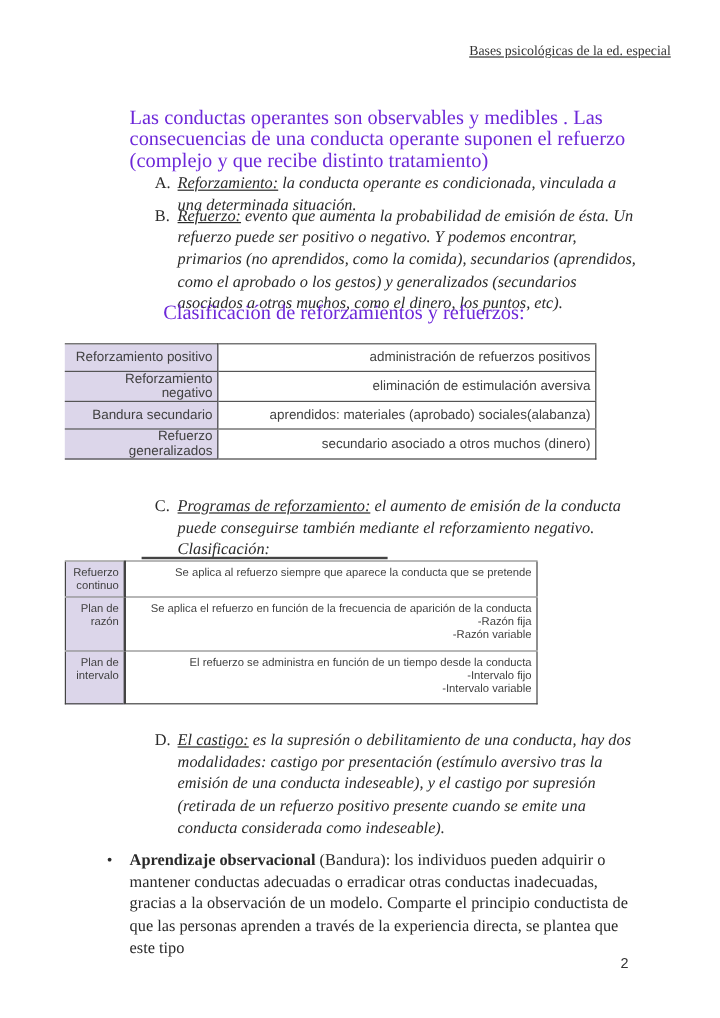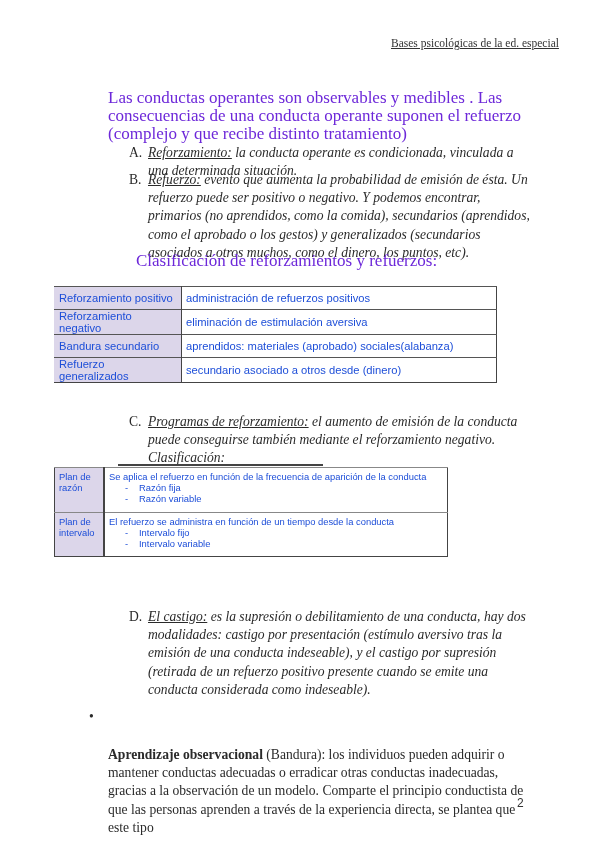--- a/index.html
+++ b/index.html
@@ -16,21 +16,21 @@
     }
     .para {
       position: absolute; font-family: Liberation Serif, serif;
       font-size: 17px; line-height: 18.2px; color: #6d28d9;
     }
     .u { text-decoration: underline; }
     .listitem { position: absolute; font-family: "Liberation Serif", serif; font-size: 13.6px; line-height: 18.2px; color:#2a2a2a; }
     .marker { position: absolute; left: 0; top: 0; }
     .itext { margin-left: 19px; font-style: italic; }
 
-    table { border-collapse: collapse; position: absolute; font-family: "Liberation Sans", sans-serif; color: #1d4ed8; }
+    table { border-collapse: collapse; position: absolute; font-family: "Liberation Sans", sans-serif; color: #404040; text-align: right; }
     .t1 { left: 54px; top: 286px; width: 443px; border-right: 1.5px solid #444; border-bottom: 1.5px solid #444; border-top: 1px solid #bbb; }
     .t1 td { font-size: 11.2px; height: 22px; padding: 0 4px; border-top: 1.5px solid #555; }
     .t1 td.k { background: #dcd6ea; width: 118px; border-right: 1.5px solid #444; padding-left: 5px; }
     .t2 { left: 54px; top: 467px; width: 394px; border: 1.5px solid #444; }
     .t2 td { font-size: 9.4px; line-height: 11px; padding: 3px 4px; vertical-align: top; border-top: 1px solid #888; }
     .t2 td.k { background: #dcd6ea; width: 40px; border-right: 2px solid #444; }
     .t2 .sub { padding-left: 16px; }
     .t2 .sub span.dash { display:inline-block; width: 14px; }
     .rule { position: absolute; left: 118px; top: 464px; width: 205px; height: 1.5px; background: #444; }
     .pagenum { position: absolute; left: 517px; top: 796px; font-size: 12px; font-family: "Liberation Sans", sans-serif; color:#333; }
@@ -63,34 +63,40 @@
     <tr>
         <td class="k">Reforzamiento negativo</td>
         <td>eliminación de estimulación aversiva</td>
       </tr>
     <tr>
         <td class="k">Bandura secundario</td>
         <td>aprendidos: materiales (aprobado) sociales(alabanza)</td>
       </tr>
     <tr>
         <td class="k">Refuerzo generalizados</td>
-        <td>secundario asociado a otros desde (dinero)</td>
+        <td>secundario asociado a otros muchos (dinero)</td>
       </tr>
   </tbody>
 </table>
 
 <div class="listitem" style="left:129px; top:413px; width:400px;">
   <span class="marker">C.</span>
   <div class="itext"><span class="u">Programas de reforzamiento:</span><span>  el aumento de emisión de la conducta puede conseguirse también mediante el reforzamiento negativo. Clasificación:</span></div>
 </div>
 
 <div class="rule"></div>
 
 <table class="t2">
   <tbody>
+    <tr style="height:30px;">
+      <td class="k">Refuerzo continuo</td>
+      <td>
+          <div>Se aplica al refuerzo siempre que aparece la conducta que se pretende</div>
+        </td>
+    </tr>
     <tr style="height:45px;margin-top:11px;">
       <td class="k">Plan de razón</td>
       <td>
         <div>Se aplica el refuerzo en función de la frecuencia de aparición de la conducta</div>
         <div class="sub"><span class="dash">-</span><span>Razón fija</span></div>
         <div class="sub"><span class="dash">-</span><span>Razón variable</span></div>
       </td>
     </tr>
     <tr style="height:44px;">
       <td class="k">Plan de intervalo</td>
@@ -103,16 +109,16 @@
   </tbody>
 </table>
 
 <div class="listitem" style="left:129px; top:608px; width:406px;">
   <span class="marker">D.</span>
   <div class="itext"><span class="u">El castigo:</span><span> es la supresión o debilitamiento de una conducta, hay dos modalidades: castigo por presentación (estímulo aversivo tras la emisión de una conducta indeseable), y el castigo por supresión (retirada de un refuerzo positivo presente cuando se emite una conducta considerada como indeseable).</span></div>
 </div>
 
 <div class="listitem" style="left:89px; top:708px; width:446px;">
   <span class="marker">•</span>
-  <div style="margin-left:19px;margin-top:38px;"><b>Aprendizaje observacional</b><span> (Bandura): los individuos pueden adquirir o mantener conductas adecuadas o erradicar otras conductas inadecuadas, gracias a la observación de un modelo. Comparte el principio conductista de que las personas aprenden a través de la experiencia directa, se plantea que este tipo</span></div>
+  <div style="margin-left:19px;"><b>Aprendizaje observacional</b><span> (Bandura): los individuos pueden adquirir o mantener conductas adecuadas o erradicar otras conductas inadecuadas, gracias a la observación de un modelo. Comparte el principio conductista de que las personas aprenden a través de la experiencia directa, se plantea que este tipo</span></div>
 </div>
 
 <div class="pagenum">2</div>
 
 </body></html>

